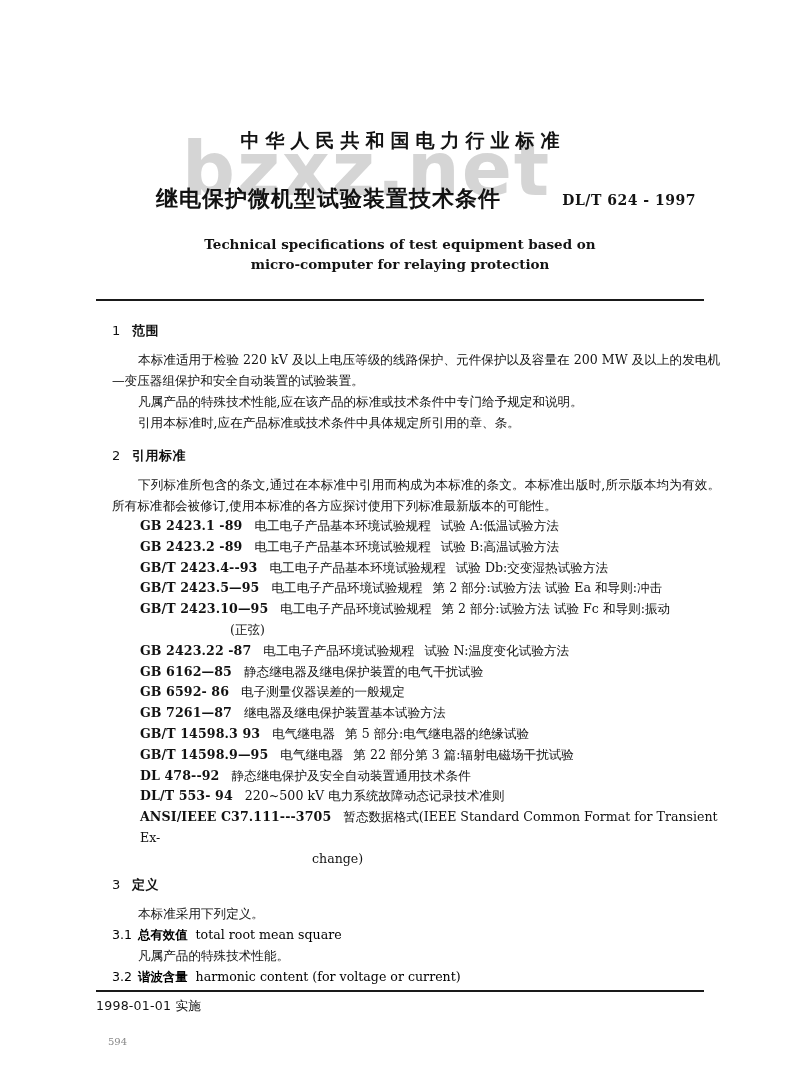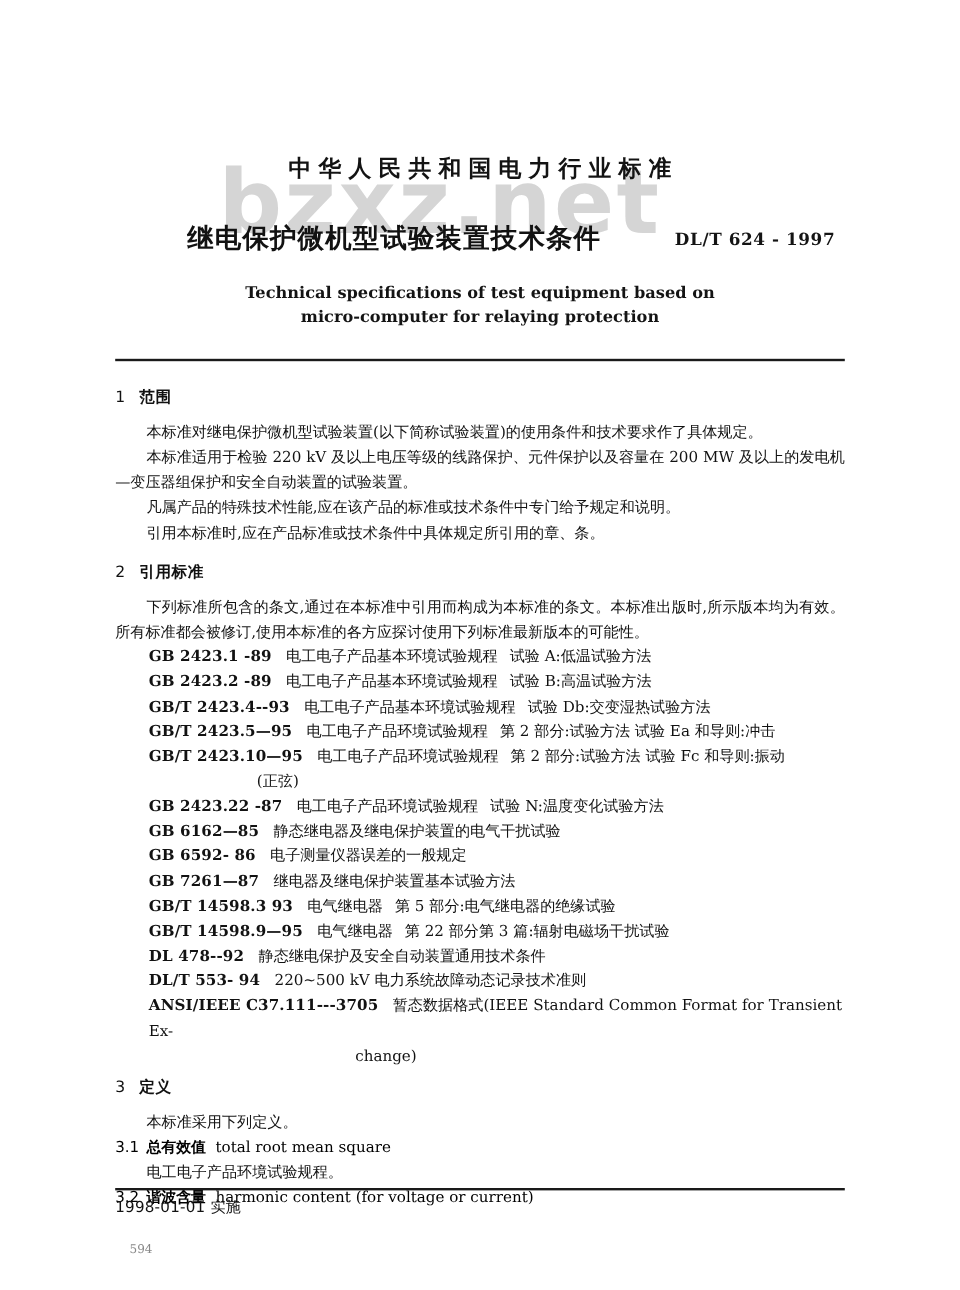--- a/index.html
+++ b/index.html
@@ -114,21 +114,21 @@
     left: 96px;
     top: 990px;
     width: 608px;
     height: 2px;
     background: #1a1a1a;
   }
 
   
   .body-area {
     position: absolute;
-    left: 96px;
+    left: 112px;
     top: 322px;
     width: 608px;
   }
   .sec-head {
     font-family: "DejaVu Sans", "Liberation Sans", sans-serif;
     font-size: 13px;
     font-weight: bold;
     color: #121212;
     margin: 0 0 9px 0;
     letter-spacing: 0.5px;
@@ -265,21 +265,20 @@
       </div>
     </div>
 
     <div class="rule-top"></div>
 
     <div class="body-area">
 
       <div class="sec-head">
         <span class="num">1</span><span>范围</span>
       </div>
-      <p class="para indent">本标准对继电保护微机型试验装置(以下简称试验装置)的使用条件和技术要求作了具体规定。</p>
       <p class="para indent">本标准适用于检验 220 kV 及以上电压等级的线路保护、元件保护以及容量在 200 MW 及以上的发电机—变压器组保护和安全自动装置的试验装置。</p>
       <p class="para indent">凡属产品的特殊技术性能,应在该产品的标准或技术条件中专门给予规定和说明。</p>
       <p class="para indent">引用本标准时,应在产品标准或技术条件中具体规定所引用的章、条。</p>
 
       <div class="gap-md"></div>
 
       <div class="sec-head">
         <span class="num">2</span><span>引用标准</span>
       </div>
       <p class="para indent">下列标准所包含的条文,通过在本标准中引用而构成为本标准的条文。本标准出版时,所示版本均为有效。所有标准都会被修订,使用本标准的各方应探讨使用下列标准最新版本的可能性。</p>
@@ -323,21 +322,21 @@
       <div class="gap-sm"></div>
 
       <div class="sec-head">
         <span class="num">3</span><span>定义</span>
       </div>
       <p class="para indent">本标准采用下列定义。</p>
 
       <div class="def-item">
         <span class="dnum">3.1</span><span class="cnterm">总有效值</span><span class="enterm">total root mean square</span>
       </div>
-      <div class="def-body">电工电子产品环境试验规程。</div>
+      <div class="def-body">凡属产品的特殊技术性能。</div>
 
       <div class="def-item">
         <span class="dnum">3.2</span><span class="cnterm">谐波含量</span><span class="enterm">harmonic content (for voltage or current)</span>
       </div>
 
     </div>
 
     <div class="rule-foot"></div>
 
     <div class="footer">

